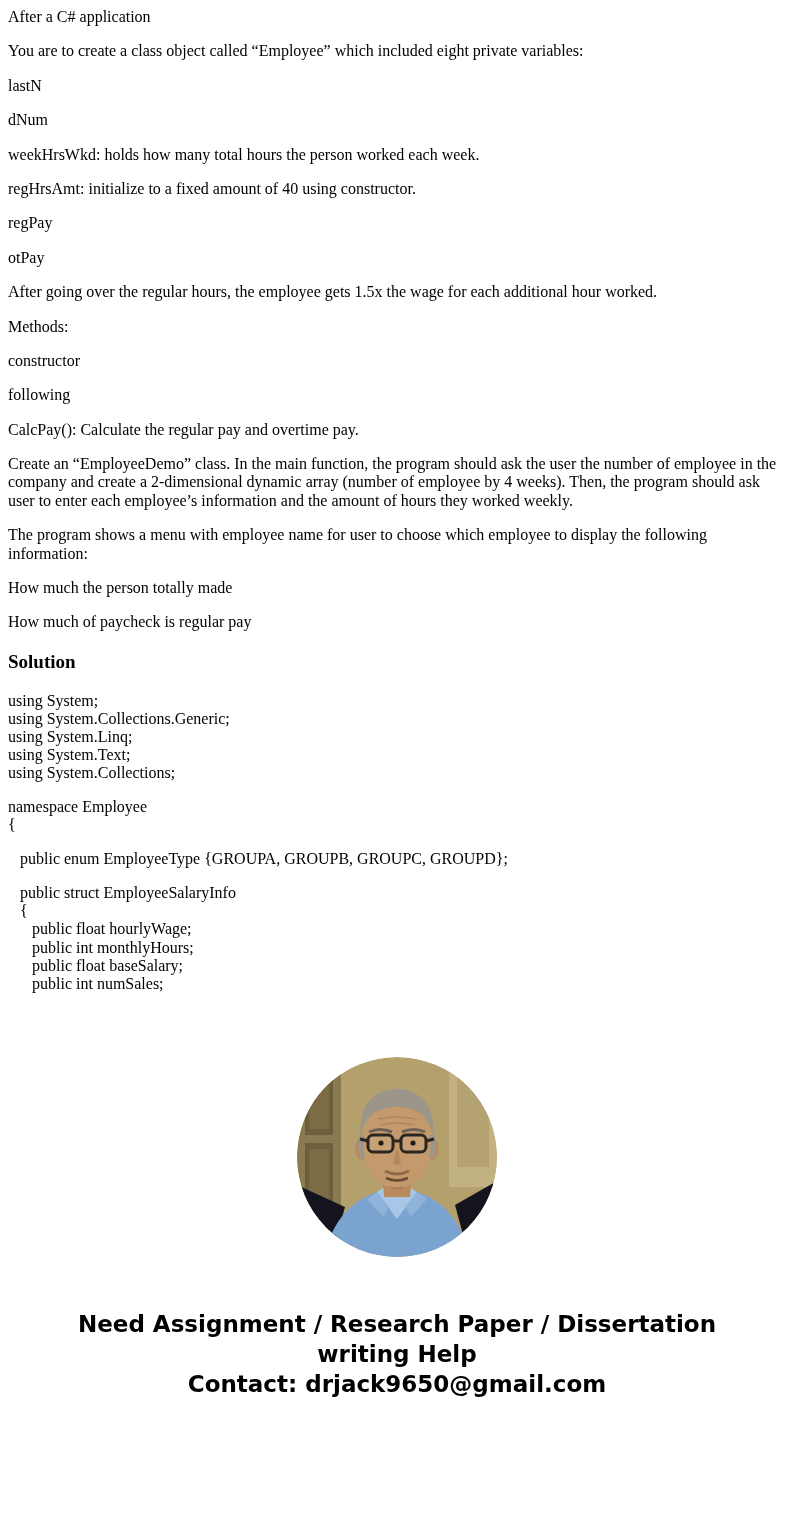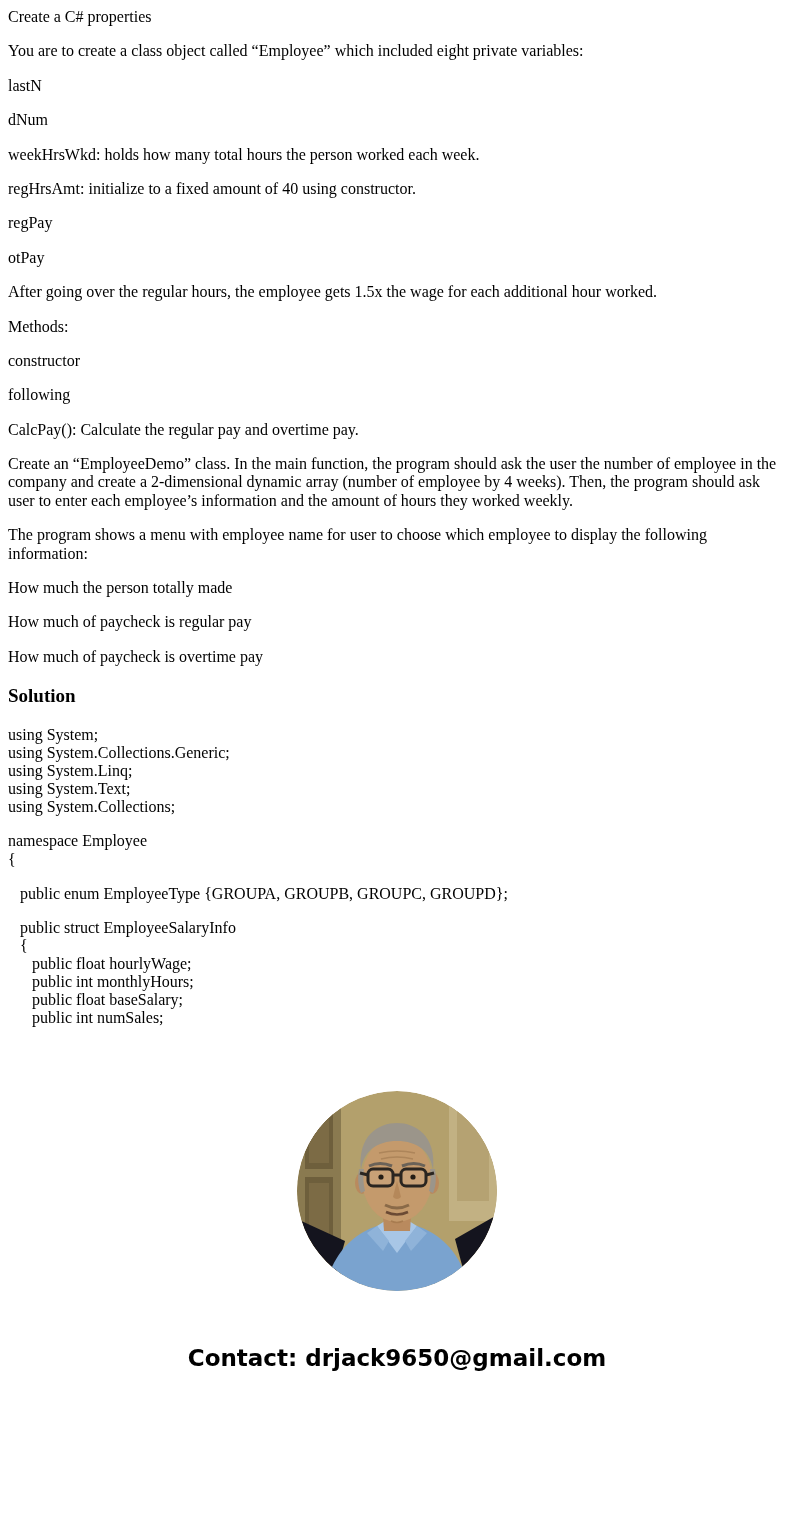--- a/index.html
+++ b/index.html
@@ -43,38 +43,37 @@
     line-height: 30px;
   }
   .banner .banner-heading { max-width: 730px; margin: 0 auto; }
   .banner .banner-contact { margin-top: 0; }
 </style>
 </head>
 <body>
 
 <div class="page">
 
-  <p>Create a C# properties</p>
+  <p>After a C# application</p>
   <p>You are to create a class object called “Employee” which included eight private variables:</p>
   <p>lastN</p>
   <p>dNum</p>
   <p>weekHrsWkd: holds how many total hours the person worked each week.</p>
   <p>regHrsAmt: initialize to a fixed amount of 40 using constructor.</p>
   <p>regPay</p>
   <p>otPay</p>
   <p>After going over the regular hours, the employee gets 1.5x the wage for each additional hour worked.</p>
   <p>Methods:</p>
   <p>constructor</p>
   <p>following</p>
   <p>CalcPay(): Calculate the regular pay and overtime pay.</p>
   <p>Create an “EmployeeDemo” class. In the main function, the program should ask the user the number of employee in the company and create a 2-dimensional dynamic array (number of employee by 4 weeks). Then, the program should ask user to enter each employee’s information and the amount of hours they worked weekly.</p>
   <p>The program shows a menu with employee name for user to choose which employee to display the following information:</p>
   <p>How much the person totally made</p>
   <p>How much of paycheck is regular pay</p>
-  <p>How much of paycheck is overtime pay</p>
 
   <h3 class="solution-heading">Solution</h3>
 
   <div class="code-block">using System;
 using System.Collections.Generic;
 using System.Linq;
 using System.Text;
 using System.Collections;</div>
   <div class="code-block">namespace Employee
 {</div>
@@ -147,16 +146,17 @@
         <path d="M88,114 Q100,120 112,114" stroke="#8a6a48" stroke-width="3" fill="none"></path>
 
         <path d="M89,121 Q100,126 111,121" stroke="#6b4a34" stroke-width="2.5" fill="none"></path>
 
         <path d="M94,130 Q100,133 106,130" stroke="#a87c50" stroke-width="1.5" fill="none"></path>
       </g>
     </svg>
   </div>
 
   <div class="banner">
+    <div class="banner-heading">Need Assignment / Research Paper / Dissertation writing Help</div>
     <div class="banner-contact">Contact: drjack9650@gmail.com</div>
   </div>
 
 </div>
 
 </body></html>

